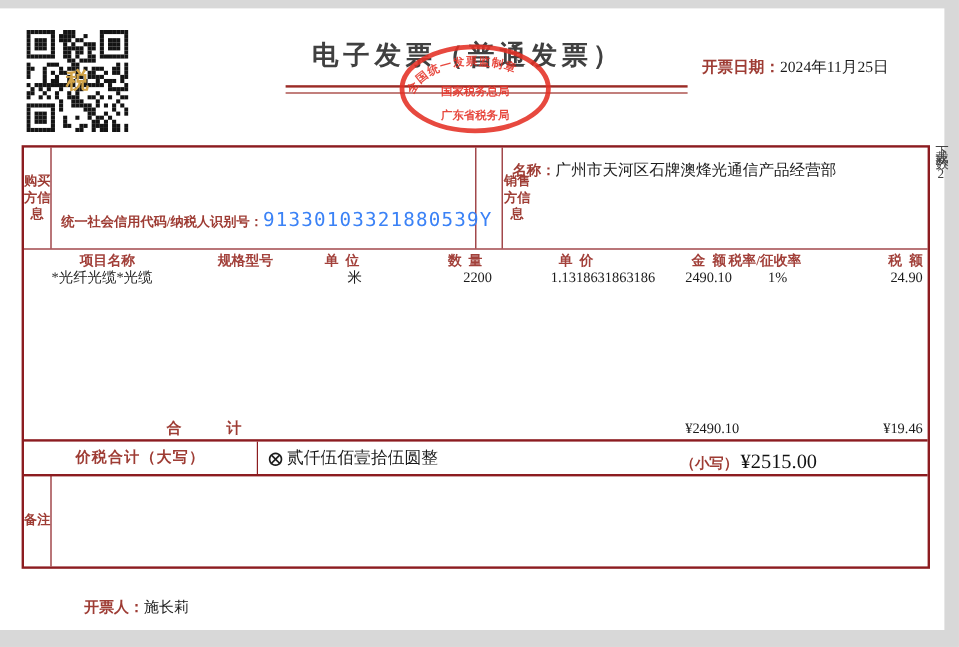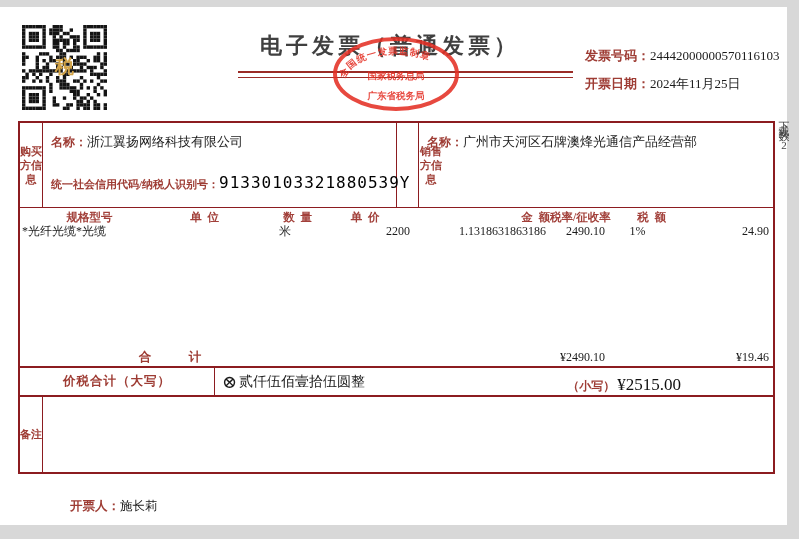--- a/index.html
+++ b/index.html
@@ -67,33 +67,33 @@
     color: #9e3c34; font-size: 11px; font-weight: bold;
     width: 22px; line-height: 14px;
     word-break: break-all; text-align: center;
   }
   .party { position: absolute; top: 0; height: 84px; }
   .party-name { position: absolute; left: 9px; top: 10px; font-size: 13px; white-space: nowrap; }
   .party-name .red-label { font-size: 12px; }
   .party-taxid { position: absolute; left: 9px; top: 50px; font-size: 11px; white-space: nowrap; }
   .taxid-val {
     font-family: "DejaVu Sans Mono", monospace;
-    font-size: 16px; color: #000000; letter-spacing: 1px;
+    font-size: 16px; color: #3b82f6; letter-spacing: 1px;
   }
 
   
   .grid-row {
     position: absolute; left: 0; width: 753px;
     display: grid;
     grid-template-columns: 139px 91px 70px 90px 140px 55px 65px 103px;
     align-items: center;
   }
   .grid-row > div { white-space: pre; overflow: visible; }
   .hdr { color: #a2403a; font-size: 11.5px; font-weight: bold; }
-  .cell { color: #1b1b1b; font-size: 12px; }
+  .cell { color: #1b1b1b; font-size: 12px; margin-left: 21px; }
   .c { text-align: center; } .r { text-align: right; } .l { text-align: left; }
   .pr4 { padding-right: 4px; } .pr8 { padding-right: 8px; } .pl2 { padding-left: 2px; }
 
   .total-label { color: #9e3c34; font-size: 12.5px; font-weight: bold; text-align: center; }
 
   
   .summary-row { position: absolute; left: 0; top: 245px; width: 753px; height: 27px; padding-left: 22px; }
   .summary-label {
     position: absolute; left: 0; top: 0; width: 194px; height: 100%;
     display: flex; align-items: center; justify-content: center;
@@ -444,54 +444,49 @@
     </defs>
     <text font-size="9.5" fill="#e43025" font-weight="bold" letter-spacing="1">
       <textPath href="#stamp-arc" startOffset="4%">全国统一发票监制章</textPath>
     </text>
     <text x="66" y="47" text-anchor="middle" font-size="9.5" fill="#e43025" font-weight="bold">国家税务总局</text>
     <text x="66" y="67" text-anchor="middle" font-size="9.5" fill="#e43025" font-weight="bold">广东省税务局</text>
   </svg>
 
   <div class="abs meta">
     <div class="meta-row">
-      <span class="red-label">发票号码：</span><span class="black-val">24442000000570116103</span>
-    </div>
-    <div class="meta-row">
       <span class="red-label">开票日期：</span><span class="black-val">2024年11月25日</span>
     </div>
   </div>
 
   <div class="abs download-vert">下载次数：2</div>
 
   <div class="abs invoice-box">
 
     <div class="vline" style="left:22px; top:0; height:84px;"></div>
     <div class="vline" style="left:376px; top:0; height:84px;"></div>
     <div class="vline" style="left:398px; top:0; height:84px;"></div>
     <div class="hline hline-thin" style="top:84px;"></div>
 
     <div class="side-label" style="left:0; top:0; height:84px;">购买方信息</div>
     <div class="party" style="left:22px; width:354px;">
-      <div class="party-name">
-        <span class="red-label">名称：</span><span class="black-val">浙江翼扬网络科技有限公司</span>
-      </div>
       <div class="party-taxid">
         <span class="red-label">统一社会信用代码/纳税人识别号：</span><span class="taxid-val">91330103321880539Y</span>
       </div>
     </div>
 
     <div class="side-label" style="left:376px; top:0; height:84px;padding-left:24px;">销售方信息</div>
     <div class="party" style="left:398px; width:282px;">
       <div class="party-name">
         <span class="red-label">名称：</span><span class="black-val">广州市天河区石牌澳烽光通信产品经营部</span>
       </div>
     </div>
 
     <div class="grid-row" style="top:87px; height:15px;">
+      <div class="hdr c">项目名称</div>
       <div class="hdr c">规格型号</div>
       <div class="hdr c">单  位</div>
       <div class="hdr r pr8">数  量</div>
       <div class="hdr c">单  价</div>
       <div class="hdr r">金  额</div>
       <div class="hdr c">税率/征收率</div>
       <div class="hdr r pr4">税  额</div>
     </div>
 
     <div class="grid-row" style="top:100px; height:15px;">

